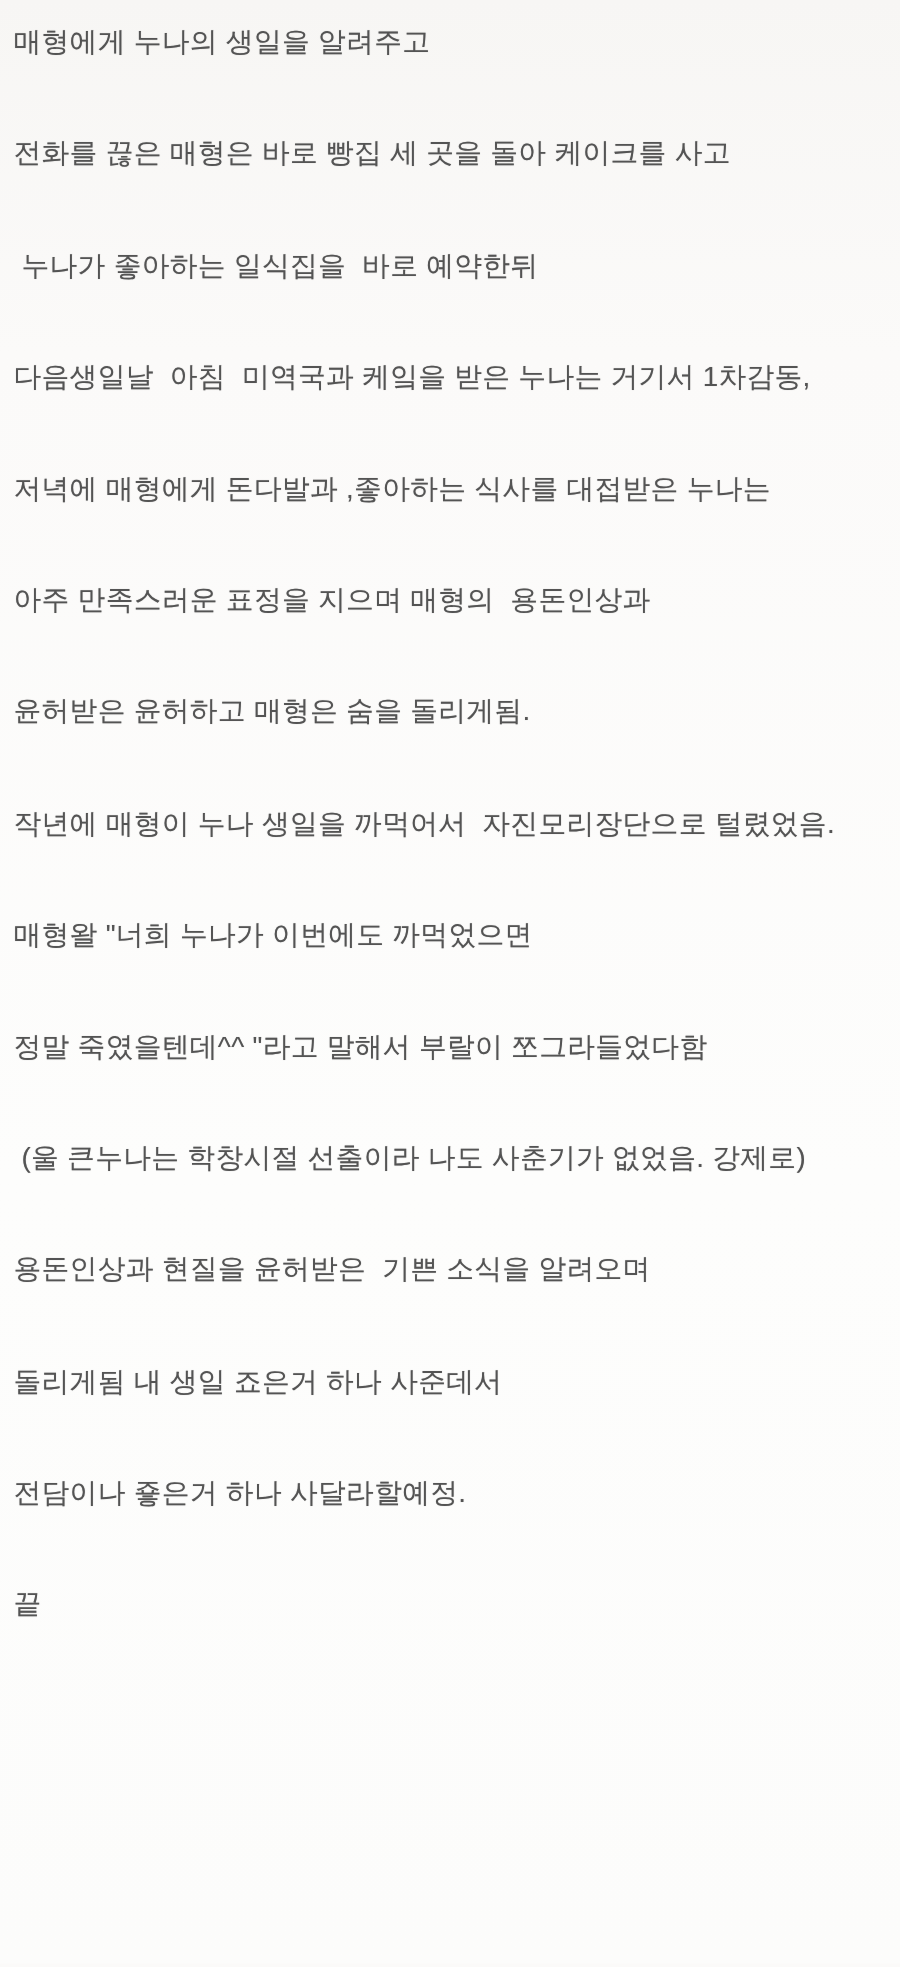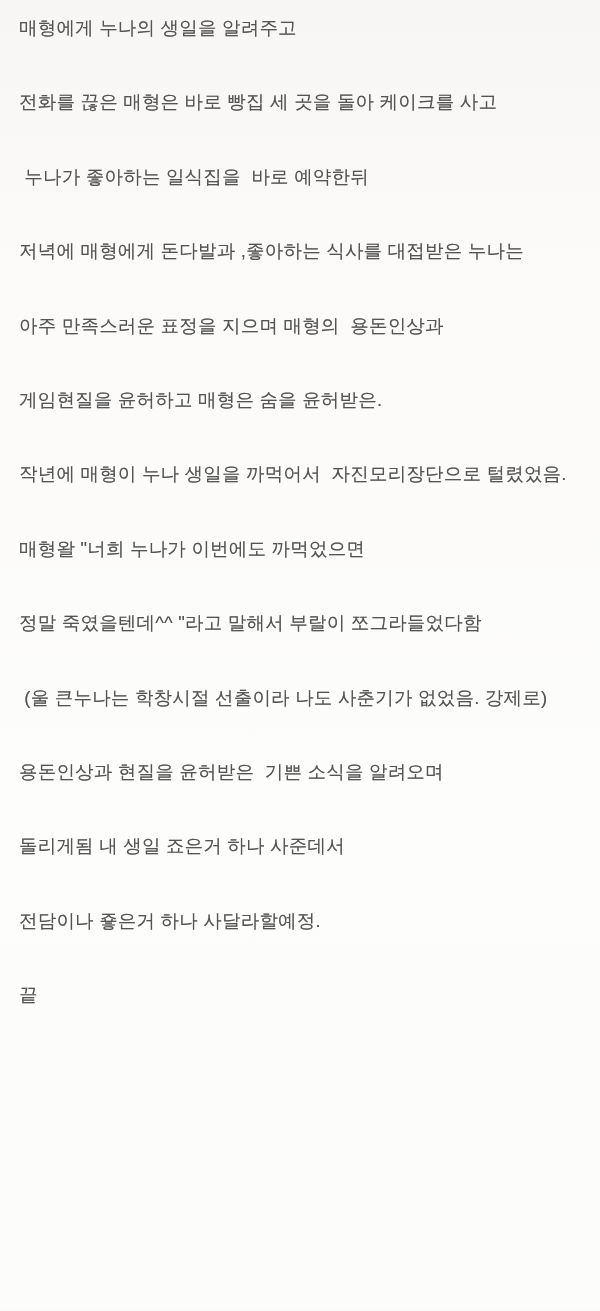--- a/index.html
+++ b/index.html
@@ -9,21 +9,21 @@
   body {
     width: 600px;
     height: 1311px;
     background: #fbfaf9;
     overflow: hidden;
   }
   .post {
     box-sizing: border-box;
     width: 600px;
     height: 1309px;
-    padding: 16px 14px 0 19px;
+    padding: 16px 14px 0 9px;
     background: linear-gradient(180deg, #f7f6f4 0%, #fbfaf9 18%, #fdfdfc 60%, #fcfcfb 100%);
     font-family: "Liberation Sans", "DejaVu Sans", sans-serif;
   }
   .post p.line {
     margin: 0 0 50.4px 0;
     font-size: 18.5px;
     line-height: 24px;
     font-weight: 500;
     color: #545454;
     letter-spacing: 0.2px;
@@ -31,23 +31,24 @@
     text-shadow: 0 0 0.6px rgba(84,84,84,0.45);
   }
 </style>
 </head>
 <body>
 
 <div class="post">
   <p class="line">매형에게 누나의 생일을 알려주고</p>
   <p class="line">전화를 끊은 매형은 바로 빵집 세 곳을 돌아 케이크를 사고</p>
   <p class="line"> 누나가 좋아하는 일식집을  바로 예약한뒤</p>
+  <p class="line">다음생일날  아침  미역국과 케잌을 받은 누나는 거기서 1차감동,</p>
   <p class="line">저녁에 매형에게 돈다발과 ,좋아하는 식사를 대접받은 누나는</p>
   <p class="line">아주 만족스러운 표정을 지으며 매형의  용돈인상과</p>
-  <p class="line">게임현질을 윤허하고 매형은 숨을 윤허받은.</p>
+  <p class="line">윤허받은 윤허하고 매형은 숨을 돌리게됨.</p>
   <p class="line">작년에 매형이 누나 생일을 까먹어서  자진모리장단으로 털렸었음.</p>
   <p class="line">매형왈 "너희 누나가 이번에도 까먹었으면</p>
   <p class="line">정말 죽였을텐데^^ "라고 말해서 부랄이 쪼그라들었다함</p>
   <p class="line"> (울 큰누나는 학창시절 선출이라 나도 사춘기가 없었음. 강제로)</p>
   <p class="line">용돈인상과 현질을 윤허받은  기쁜 소식을 알려오며</p>
   <p class="line">돌리게됨 내 생일 죠은거 하나 사준데서</p>
   <p class="line">전담이나 죻은거 하나 사달라할예정.</p>
   <p class="line">끝</p>
 </div>
 

